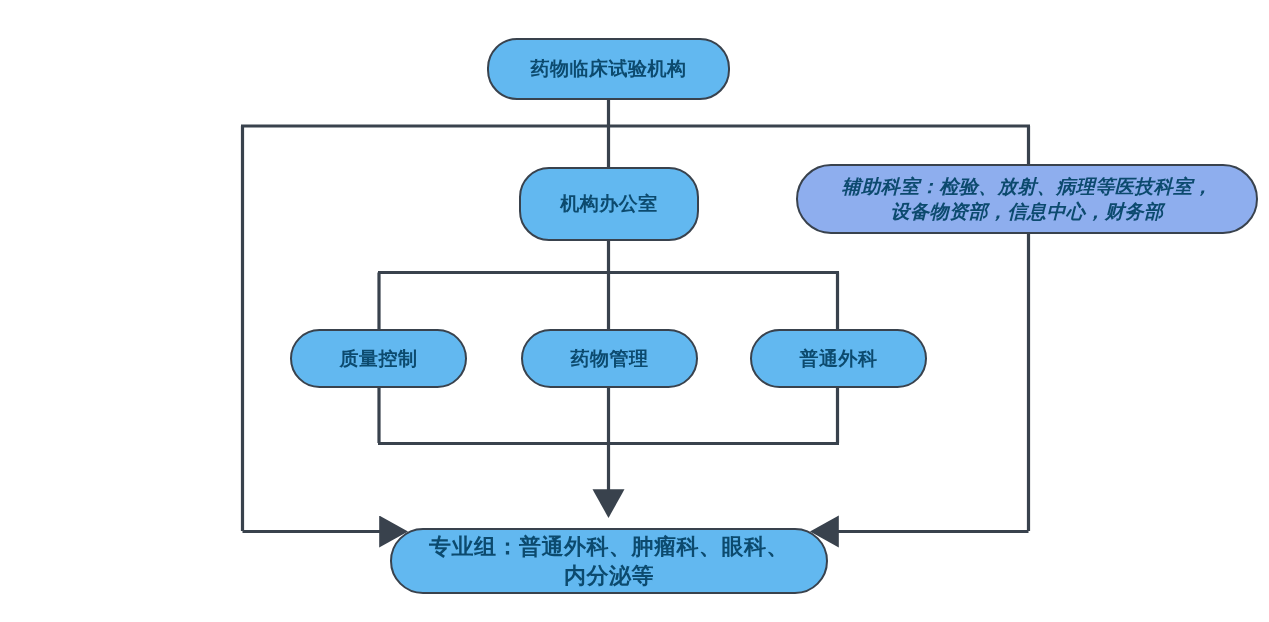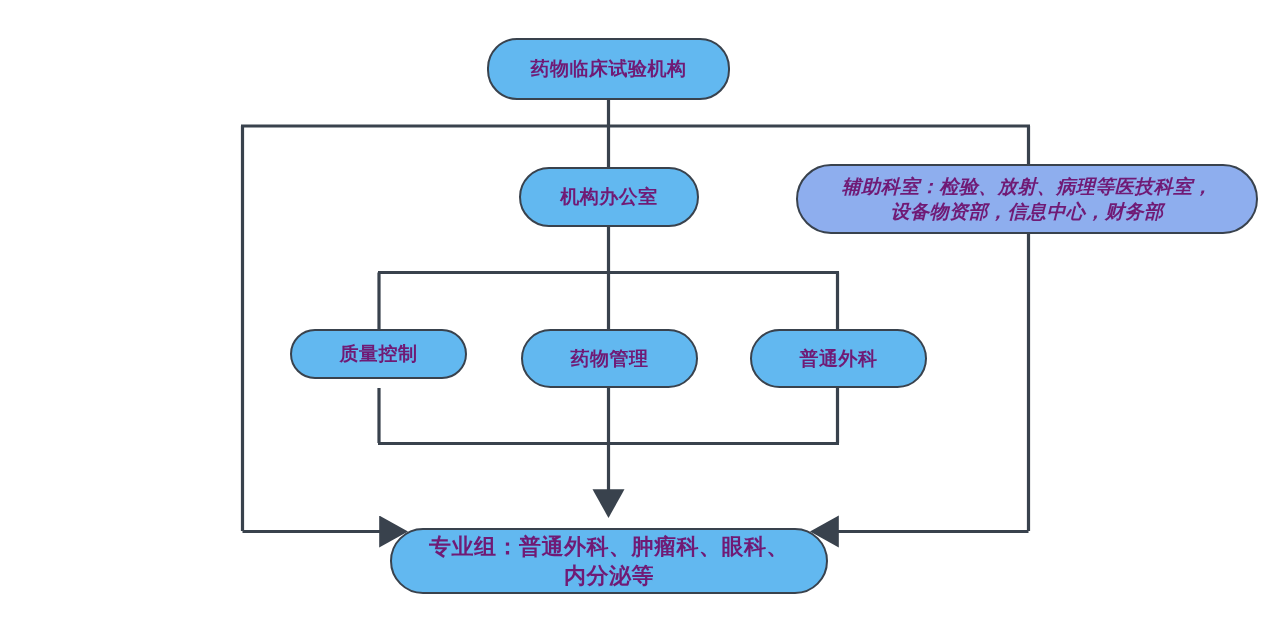--- a/index.html
+++ b/index.html
@@ -27,21 +27,21 @@
   }
   .node {
     position: absolute;
     z-index: 2;
     box-sizing: border-box;
     display: flex;
     align-items: center;
     justify-content: center;
     text-align: center;
     border: 2.5px solid #39424d;
-    color: #701a75;
+    color: #0c4a6e;
     font-weight: bold;
     letter-spacing: 0.5px;
     line-height: 1.32;
     white-space: pre-line;
   }
   .node-root {
     left: 487px;
     top: 38px;
     width: 243px;
     height: 62px;
@@ -55,40 +55,40 @@
     width: 336px;
     height: 68px;
     border-radius: 34px;
     background: #b5aef2;
     font-size: 19px;
   }
   .node-office {
     left: 519px;
     top: 167px;
     width: 180px;
-    height: 60px;
+    height: 74px;
     border-radius: 30px;
     background: #62b8f0;
     font-size: 19px;
   }
   .node-auxiliary {
     left: 796px;
     top: 164px;
     width: 462px;
     height: 70px;
     border-radius: 35px;
     background: #8eaeee;
     font-size: 19px;
     font-style: italic;
   }
   .node-quality {
     left: 290px;
     top: 329px;
     width: 177px;
-    height: 50px;
+    height: 59px;
     border-radius: 30px;
     background: #62b8f0;
     font-size: 19px;
   }
   .node-drug {
     left: 521px;
     top: 329px;
     width: 177px;
     height: 59px;
     border-radius: 30px;

